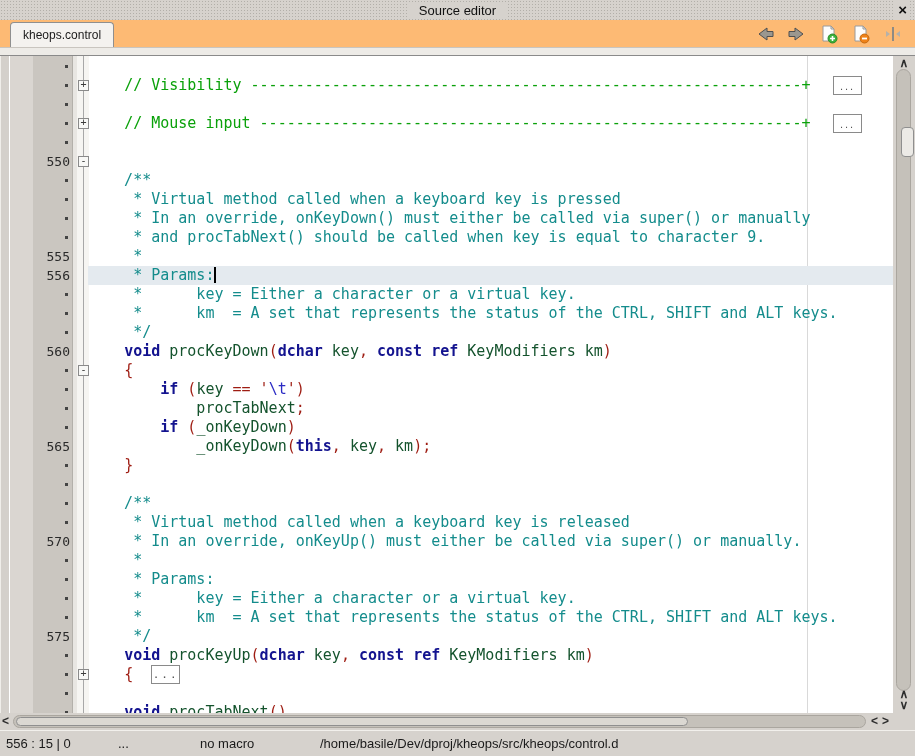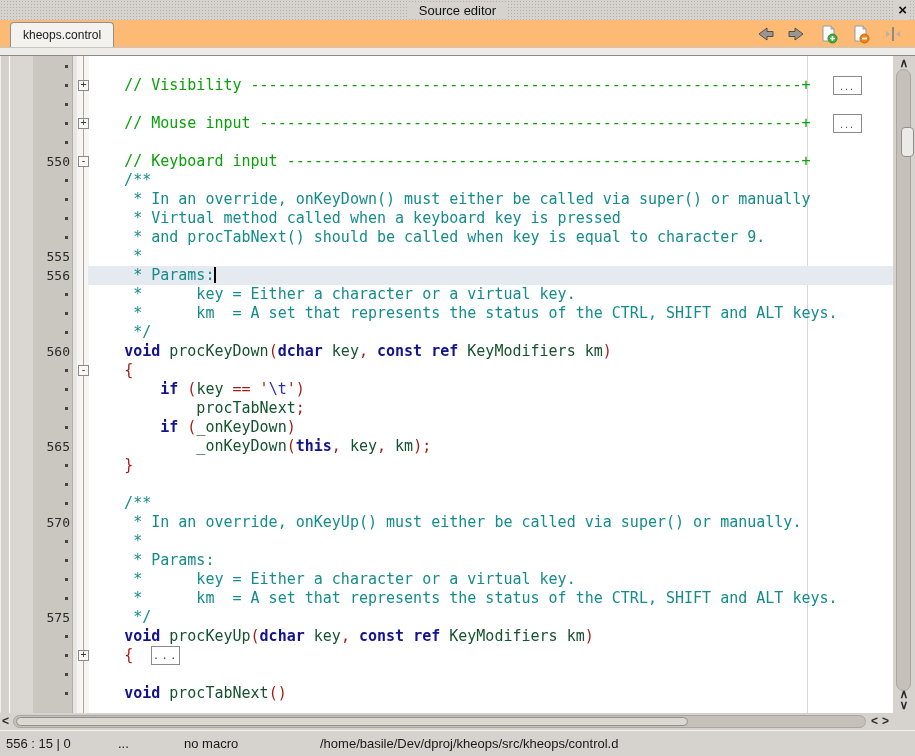--- a/index.html
+++ b/index.html
@@ -79,21 +79,21 @@
   .hchev{ position:absolute; top:1px; font-size:12px; font-weight:bold; color:#2d2d2d; }
   .htrack{ position:absolute; left:13px; top:2px; width:853px; height:13px;
     background:#c5c1ba; border:1px solid #aaa69f; border-radius:7px; }
   .hthumb{ position:absolute; left:2px; top:1px; width:672px; height:9px;
     background:#dbd8d2; border:1px solid #8f8f8f; border-radius:5px; }
 
   
   .statusbar{ position:absolute; left:0; top:730px; width:915px; height:44px;
     background:#d6d2cd; border-top:1px solid #f2f0ec; font-size:13px; color:#1a1a1a; }
   .statusbar span{ position:absolute; top:5px; }
-  .st-caret{ left:6px; }  .st-dots{ left:118px; } .st-macro{ left:184px; } .st-path{ left:320px; }
+  .st-caret{ left:6px; }  .st-dots{ left:118px; } .st-macro{ left:200px; } .st-path{ left:320px; }
 
   svg{ display:block; }
 </style>
 </head>
 <body>
 
 <div class="titlebar">
   <span class="title">Source editor</span>
   <span class="close">×</span>
 </div>
@@ -182,33 +182,32 @@
         <span class="codeline"><span class="pl">    </span><span class="cm">// Mouse input ------------------------------------------------------------+</span></span>
         <span class="ebox right">...</span>
       </div>
       <div class="row">
         <span class="dot"></span>
         <span class="codeline"></span>
       </div>
       <div class="row">
         <span class="lnum">550</span>
         <span class="fold">-</span>
-        <span class="codeline"><span class="pl">    </span><span class="cm">// Keyboard input ---------------------------------------------------------+</span></span>
       </div>
       <div class="row">
         <span class="dot"></span>
         <span class="codeline"><span class="doc">    /**</span></span>
       </div>
       <div class="row">
         <span class="dot"></span>
+        <span class="codeline"><span class="doc">     * Virtual method called when a keyboard key is pressed</span></span>
+      </div>
+      <div class="row">
+        <span class="dot"></span>
         <span class="codeline"><span class="doc">     * In an override, onKeyDown() must either be called via super() or manually</span></span>
-      </div>
-      <div class="row">
-        <span class="dot"></span>
-        <span class="codeline"><span class="doc">     * Virtual method called when a keyboard key is pressed</span></span>
       </div>
       <div class="row">
         <span class="dot"></span>
         <span class="codeline"><span class="doc">     * and procTabNext() should be called when key is equal to character 9.</span></span>
       </div>
       <div class="row">
         <span class="lnum">555</span>
         <span class="codeline"><span class="doc">     *</span></span>
       </div>
       <div class="row current">
@@ -256,20 +255,24 @@
         <span class="dot"></span>
         <span class="codeline"><span class="pl">    </span><span class="sym">}</span></span>
       </div>
       <div class="row">
         <span class="dot"></span>
         <span class="codeline"></span>
       </div>
       <div class="row">
         <span class="dot"></span>
         <span class="codeline"><span class="doc">    /**</span></span>
+      </div>
+      <div class="row">
+        <span class="dot"></span>
+        <span class="codeline"><span class="doc">     * Virtual method called when a keyboard key is released</span></span>
       </div>
       <div class="row">
         <span class="lnum">570</span>
         <span class="codeline"><span class="doc">     * In an override, onKeyUp() must either be called via super() or manually.</span></span>
       </div>
       <div class="row">
         <span class="dot"></span>
         <span class="codeline"><span class="doc">     *</span></span>
       </div>
       <div class="row">

